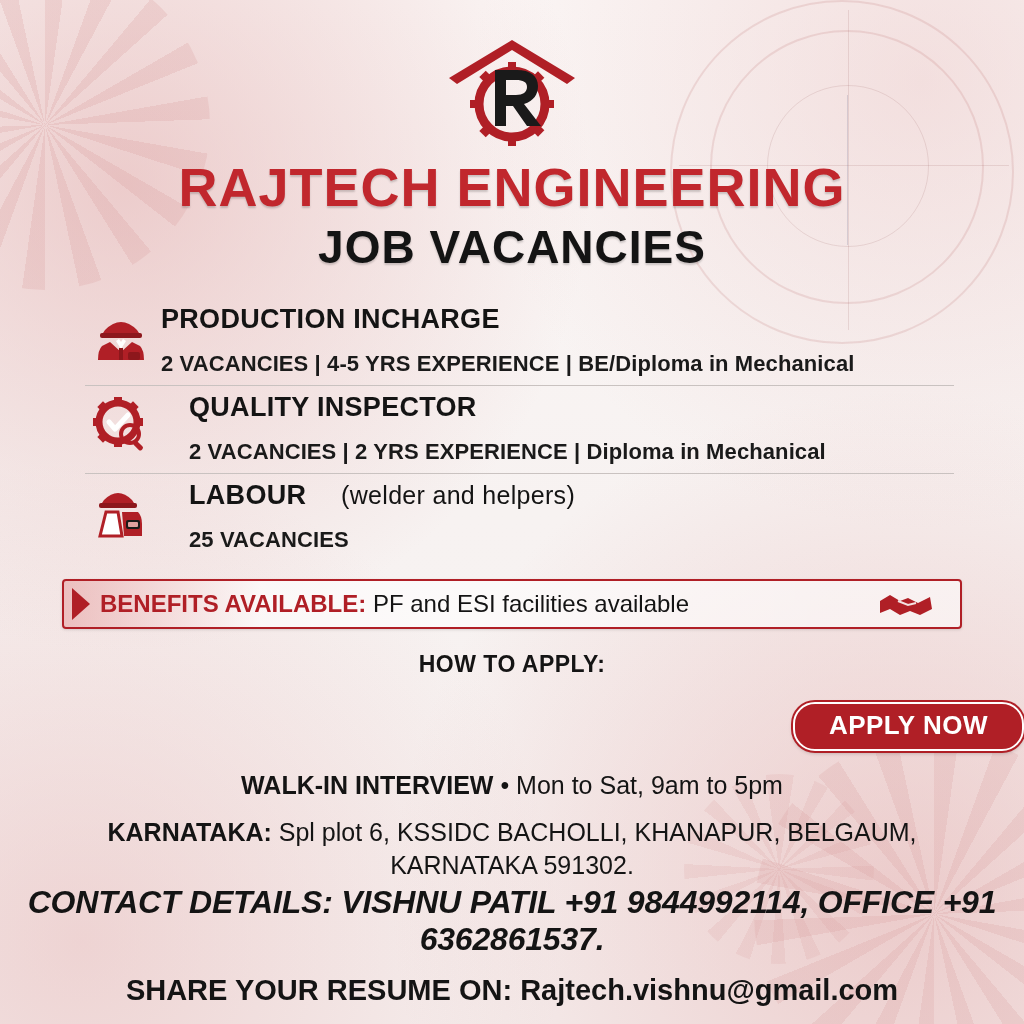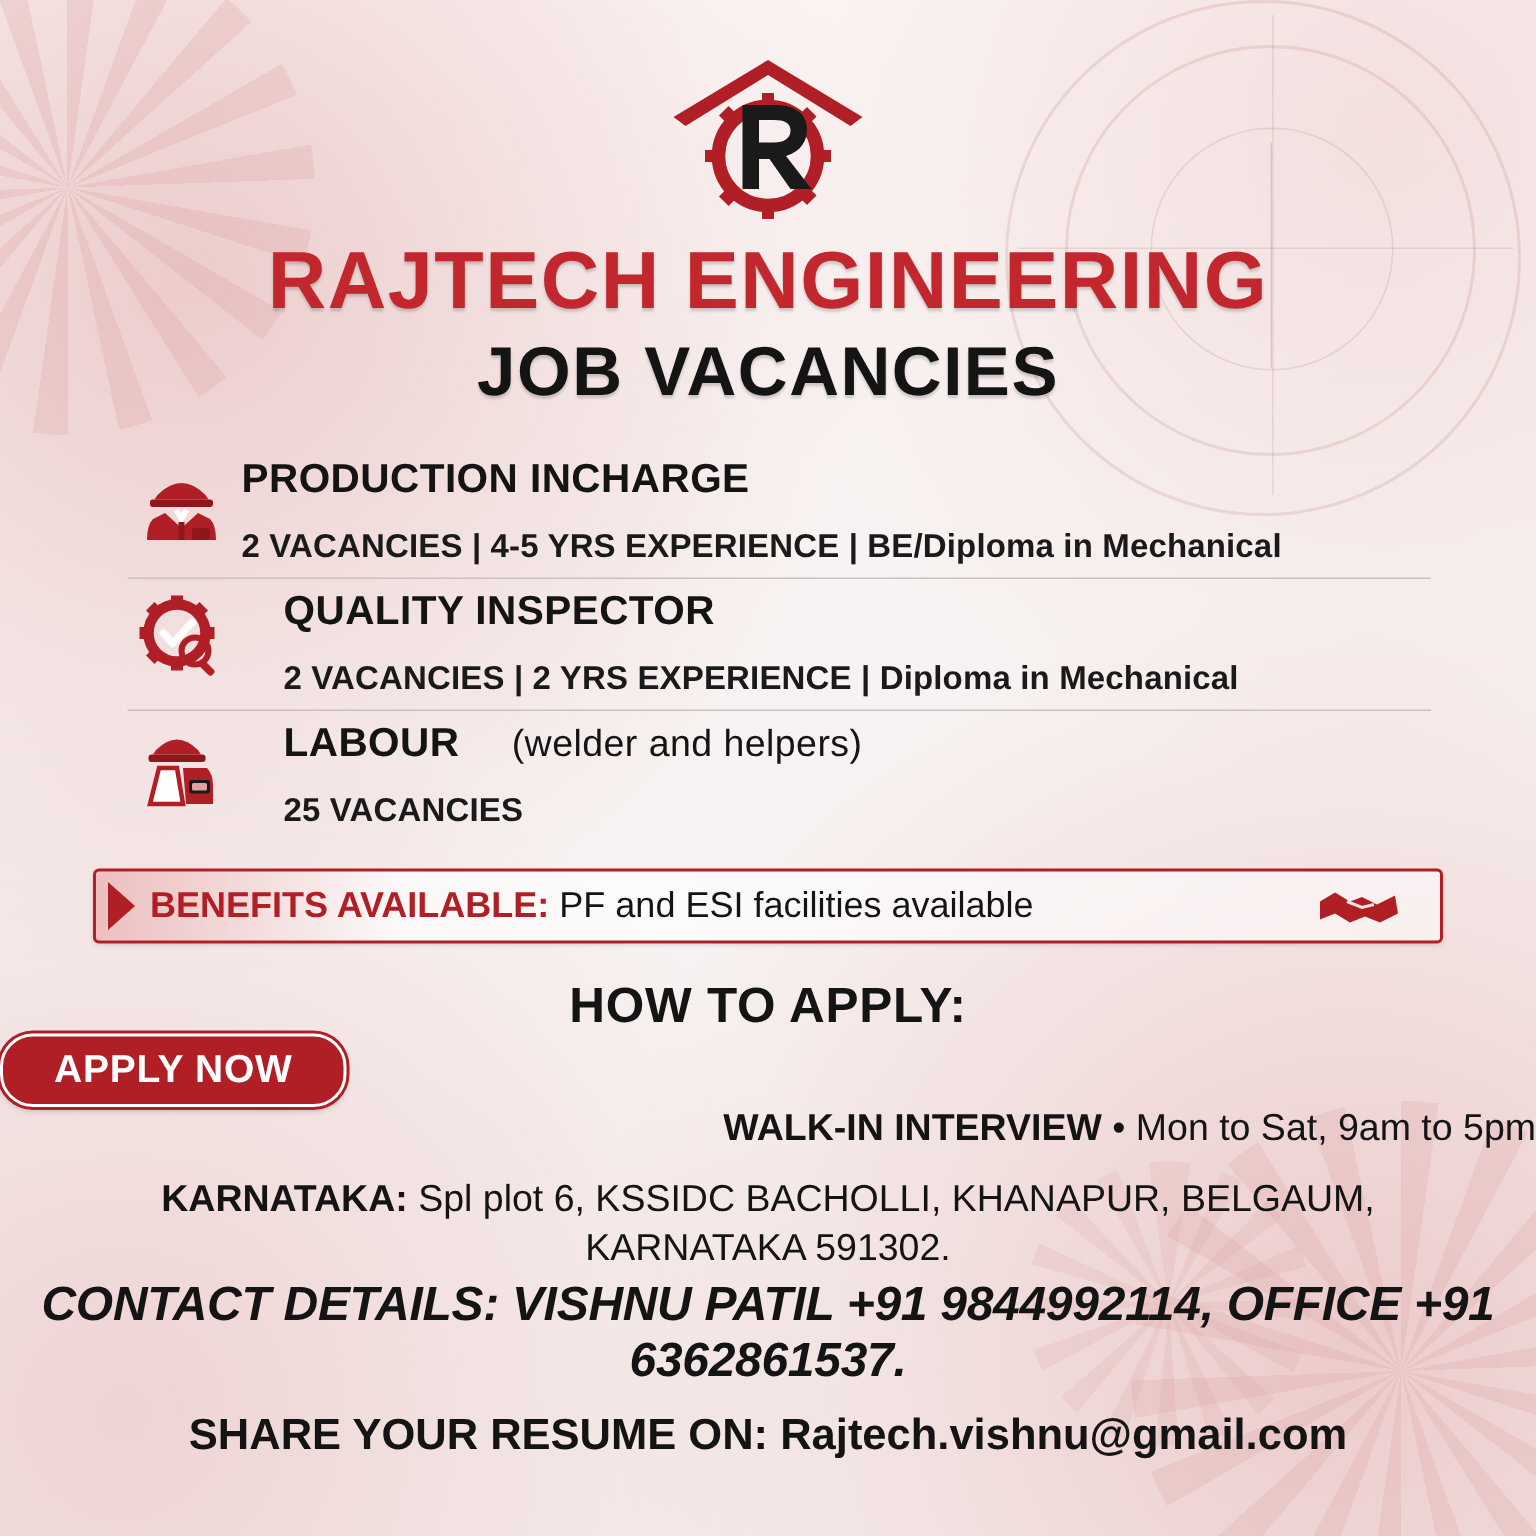--- a/index.html
+++ b/index.html
@@ -162,44 +162,45 @@
     margin-right: 10px;
     flex: 0 0 auto;
   }
   .benefits-text { flex: 1; font-size: 24px; color: #141414; }
   .benefits-text .lbl { color: #b01f26; font-weight: bold; }
   .benefits-text .val { font-weight: normal; }
 
   
   .how-to {
     text-align: center;
-    font-size: 33px;
+    font-size: 23px;
     font-weight: bold;
     color: #141414;
     margin-top: 22px;
     letter-spacing: 0.5px;
   }
-  .apply-btn-wrap { text-align: left; margin-top: 0; }
+  .apply-btn-wrap { text-align: right; margin-top: 24px; }
   .apply-btn {
     display: inline-block;
     background: #b01f26;
     color: #ffffff;
     font-size: 26px;
     font-weight: bold;
     letter-spacing: 0.5px;
     padding: 6px 34px 8px 34px;
     border-radius: 22px;
     border: 2px solid #ffffff;
     box-shadow: 0 0 0 2px #b01f26, 0 2px 4px rgba(0,0,0,0.25);
     cursor: pointer;
   }
 
   .walkin {
-    text-align: right;
+    text-align: center;
     font-size: 25px;
+    margin-top: 20px;
     color: #141414;
   }
   .walkin b { font-weight: bold; }
   .walkin .normal { font-weight: normal; }
 
   .location {
     text-align: center;
     font-size: 25px;
     margin-top: 16px;
     color: #141414;

